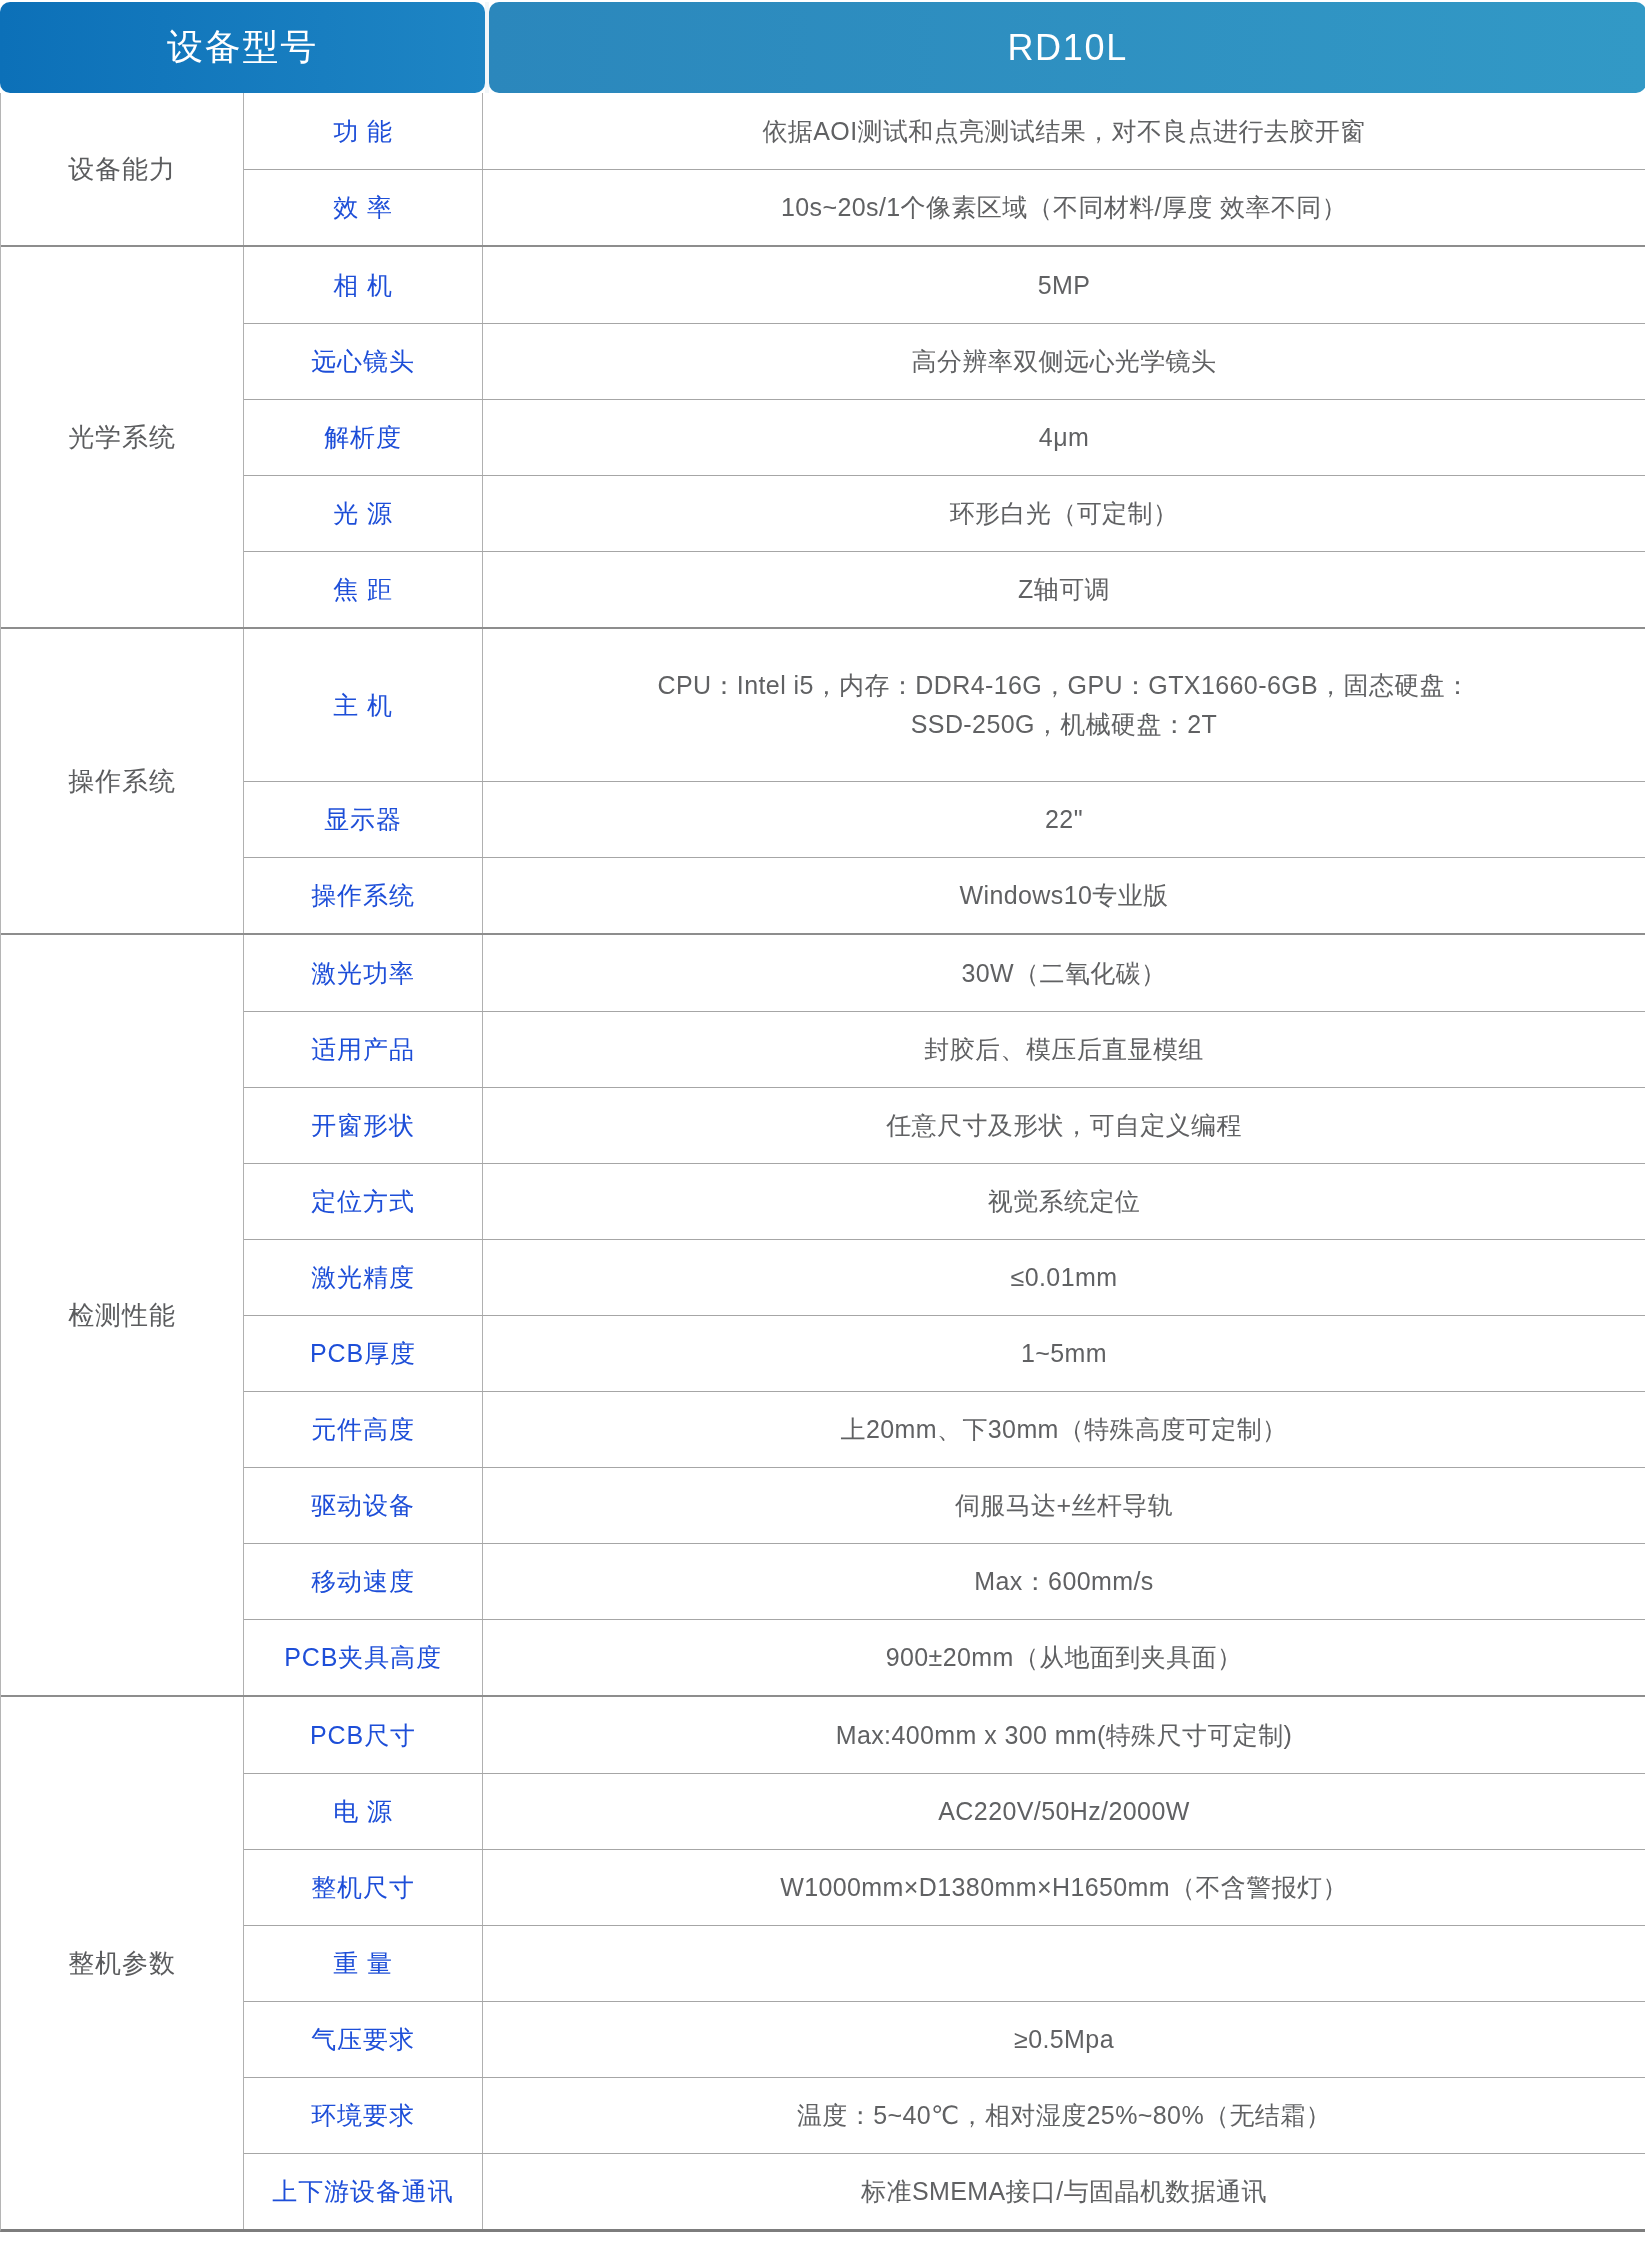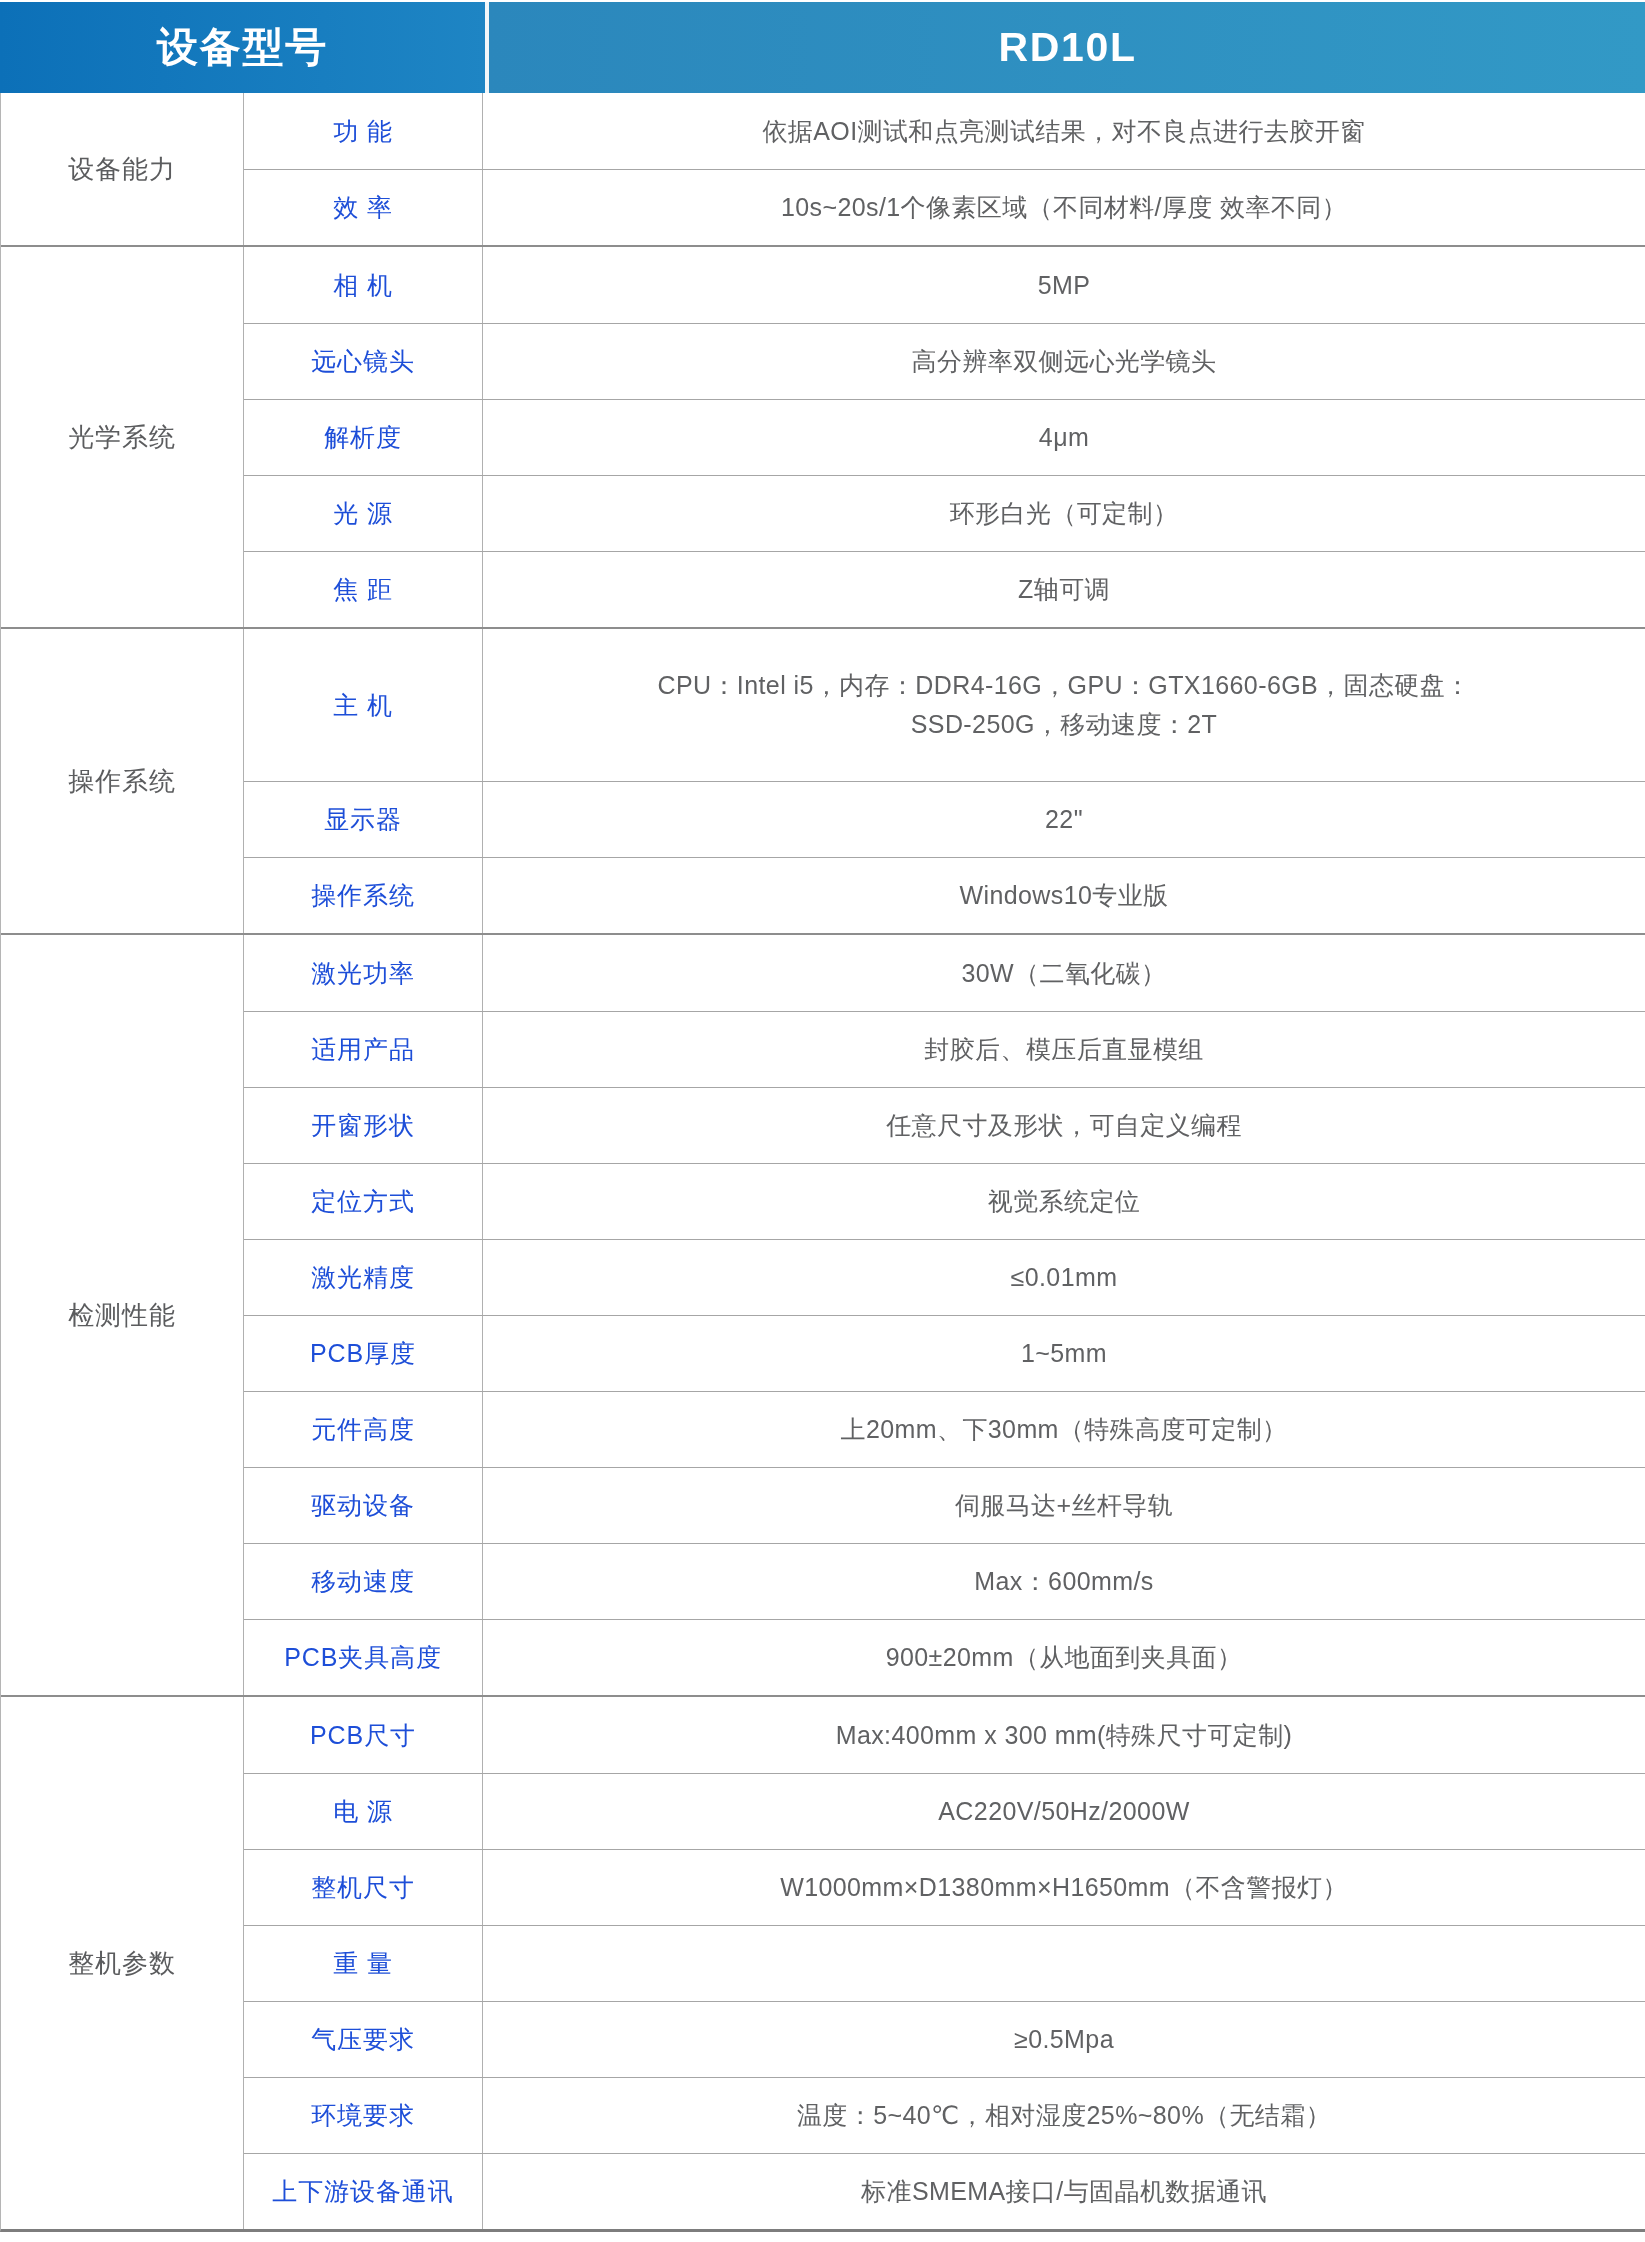--- a/index.html
+++ b/index.html
@@ -22,23 +22,24 @@
     width: 100%;
     height: 93px;
     box-sizing: border-box;
     border-top: 2.6px solid #ffffff;
   }
   .header-cell {
     display: flex;
     align-items: center;
     justify-content: center;
     color: #ffffff;
-    font-size: 41px;
-    font-weight: bold;
+    font-size: 36px;
+    font-weight: normal;
     letter-spacing: 1.7px;
+    border-radius: 10px;
   }
   .header-left {
     width: 485px;
     background: linear-gradient(90deg, #0c70b8 0%, #1e85c4 100%);
   }
   .header-divider {
     width: 4.4px;
     background: #f2f7fa;
   }
   .header-right {
@@ -166,21 +167,21 @@
             <div class="spec-row-value">Z轴可调</div>
           </div>
         </div>
       </div>
       <div class="group-section">
         <div class="group-label-cell">操作系统</div>
         <div class="group-rows">
           <div class="spec-row tall">
             <div class="spec-row-label">主 机</div>
             <div class="spec-row-value">CPU：Intel i5，内存：DDR4-16G，GPU：GTX1660-6GB，固态硬盘：
-SSD-250G，移动速度：2T</div>
+SSD-250G，机械硬盘：2T</div>
           </div>
           <div class="spec-row">
             <div class="spec-row-label">显示器</div>
             <div class="spec-row-value">22"</div>
           </div>
           <div class="spec-row">
             <div class="spec-row-label">操作系统</div>
             <div class="spec-row-value">Windows10专业版</div>
           </div>
         </div>

